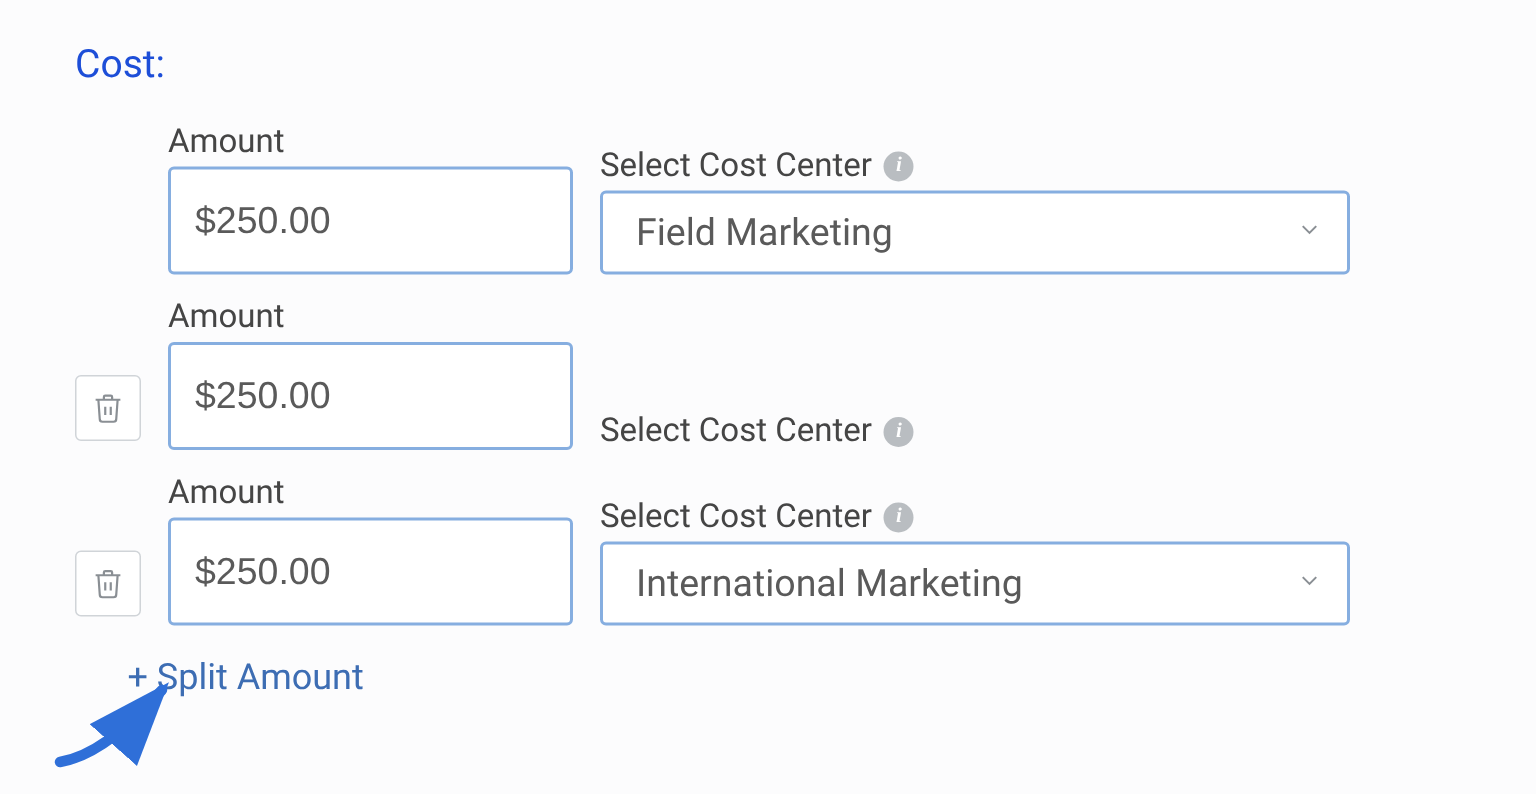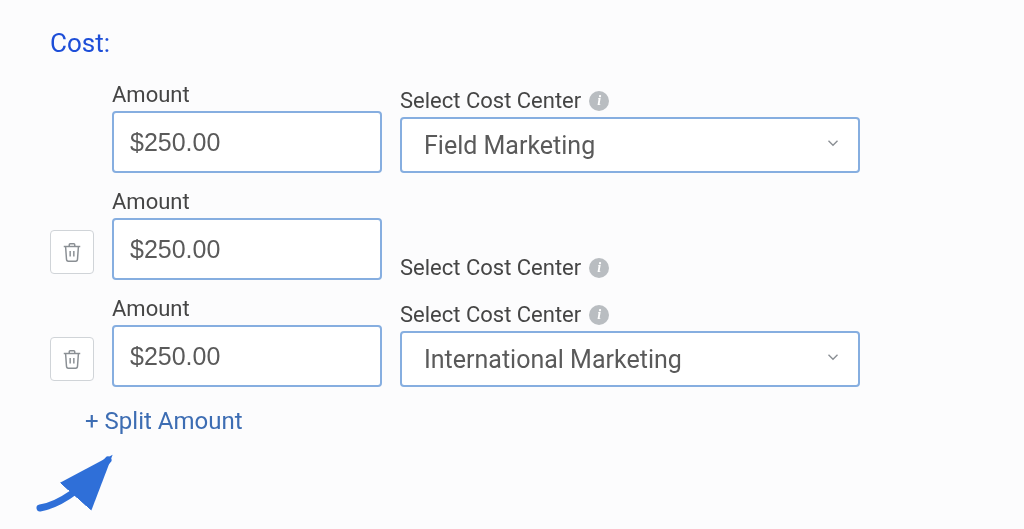--- a/index.html
+++ b/index.html
@@ -80,32 +80,32 @@
       display: inline-flex;
       align-items: center;
       justify-content: center;
       font-size: 14px;
       font-weight: 700;
       font-family: Georgia, serif;
       font-style: italic;
     }
     .text-input {
       width: 270px;
-      height: 62px;
+      height: 72px;
       border: 2px solid #86aee0;
       border-radius: 4px;
       background: #fff;
       font-size: 25px;
       color: #5a5a5a;
       padding: 4px 16px;
       outline: none;
     }
     .select-wrap {
       position: relative;
-      width: 460px;
+      width: 500px;
       height: 56px;
     }
     .select-box {
       width: 100%;
       height: 100%;
       border: 2px solid #86aee0;
       border-radius: 4px;
       background: #fff;
       font-size: 25px;
       color: #5a5a5a;

